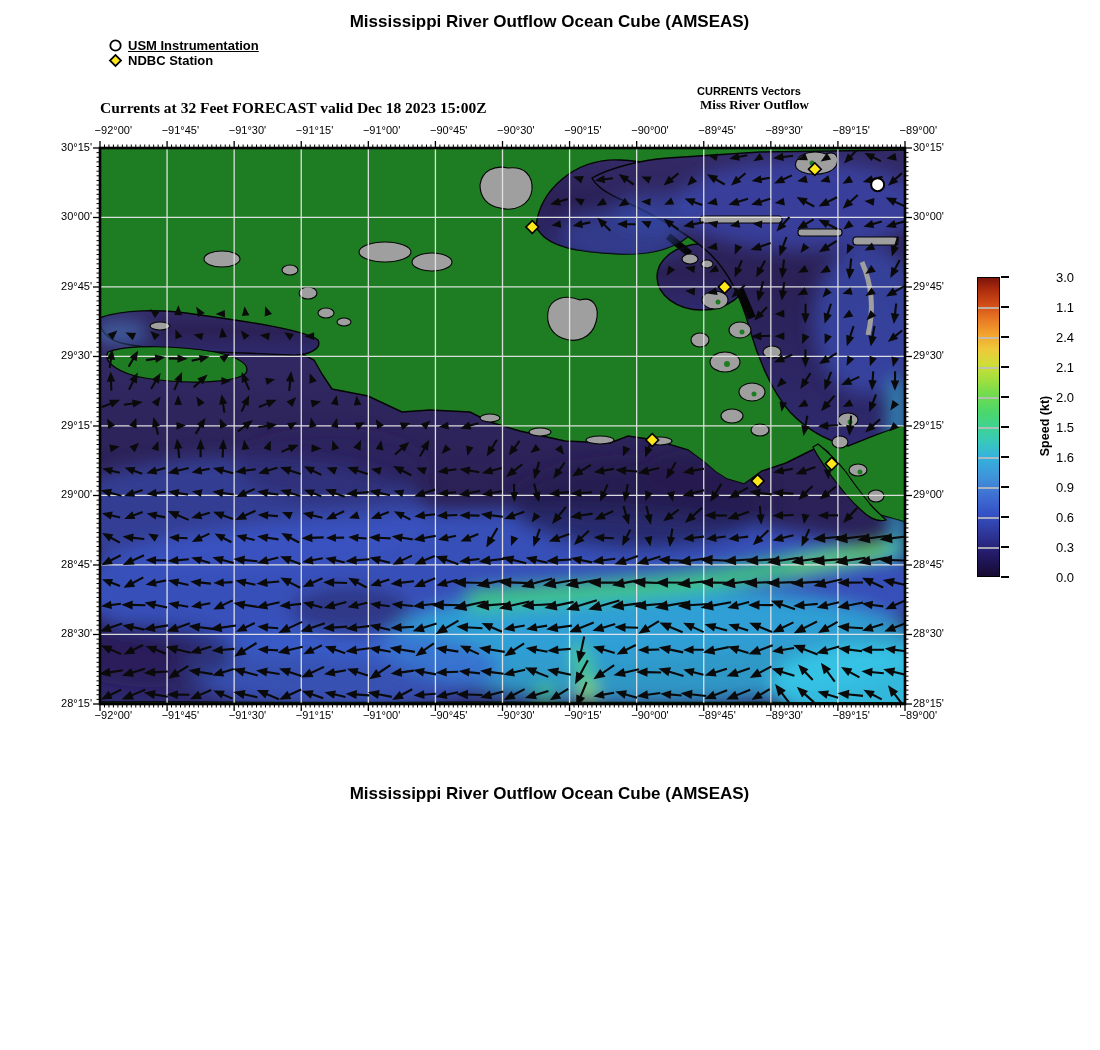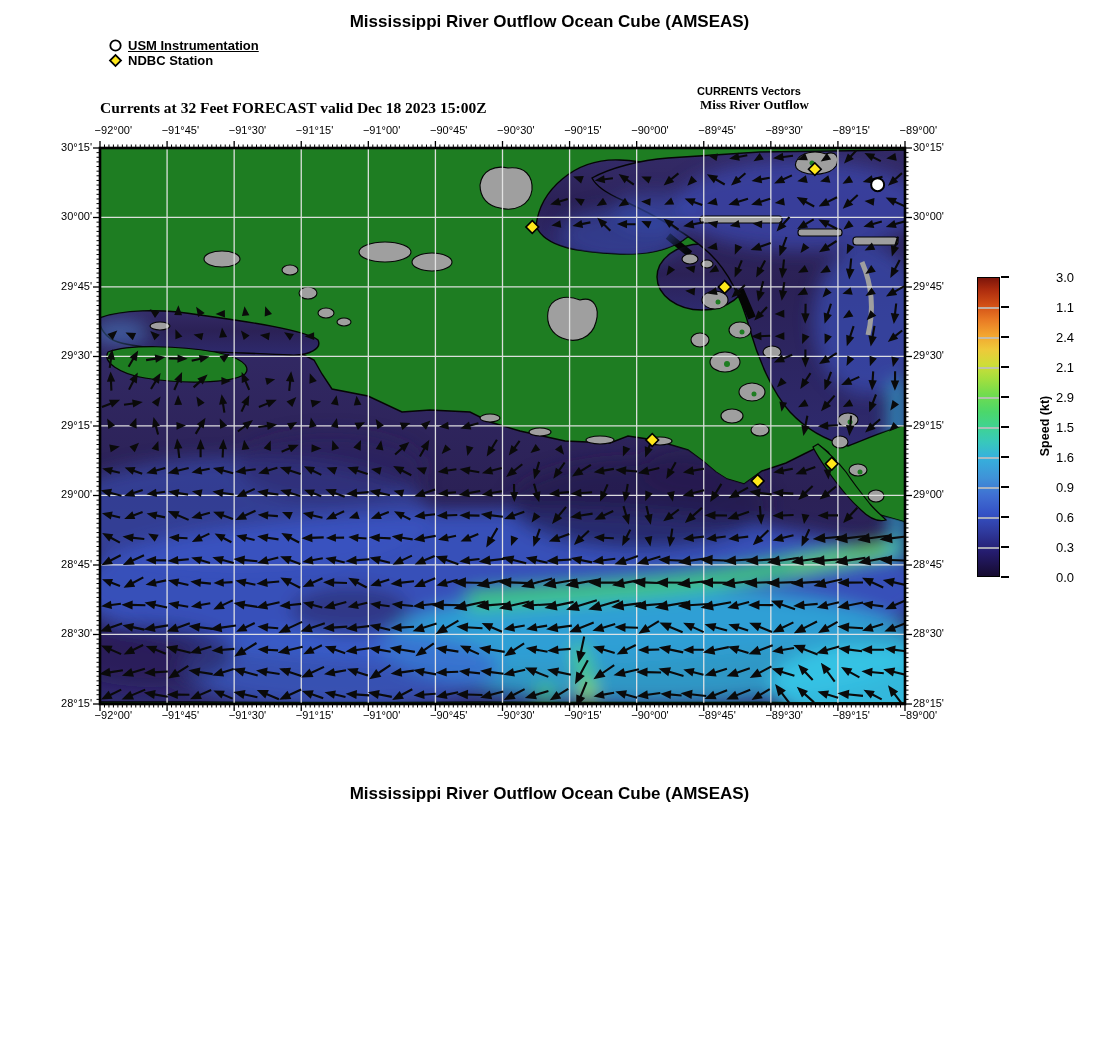--- a/index.html
+++ b/index.html
@@ -875,21 +875,21 @@
   <div id="cbar-ticks">
       <div class="cb-tick" style="top: 276.3px;"></div>
       <div class="cb-lab" style="top: 270px;">3.0</div>
       <div class="cb-tick" style="top: 306.3px;"></div>
       <div class="cb-lab" style="top: 300px;">1.1</div>
       <div class="cb-tick" style="top: 336.3px;"></div>
       <div class="cb-lab" style="top: 330px;">2.4</div>
       <div class="cb-tick" style="top: 366.3px;"></div>
       <div class="cb-lab" style="top: 360px;">2.1</div>
       <div class="cb-tick" style="top: 396.3px;"></div>
-      <div class="cb-lab" style="top: 390px;">2.9</div>
+      <div class="cb-lab" style="top: 390px;">2.0</div>
       <div class="cb-tick" style="top: 426.3px;"></div>
       <div class="cb-lab" style="top: 420px; text-align: right;">1.5</div>
       <div class="cb-tick" style="top: 456.3px;"></div>
       <div class="cb-lab" style="top: 450px;">1.6</div>
       <div class="cb-tick" style="top: 486.3px;"></div>
       <div class="cb-lab" style="top: 480px;">0.9</div>
       <div class="cb-tick" style="top: 516.3px;"></div>
       <div class="cb-lab" style="top: 510px;">0.6</div>
       <div class="cb-tick" style="top: 546.3px;"></div>
       <div class="cb-lab" style="top: 540px;">0.3</div>

